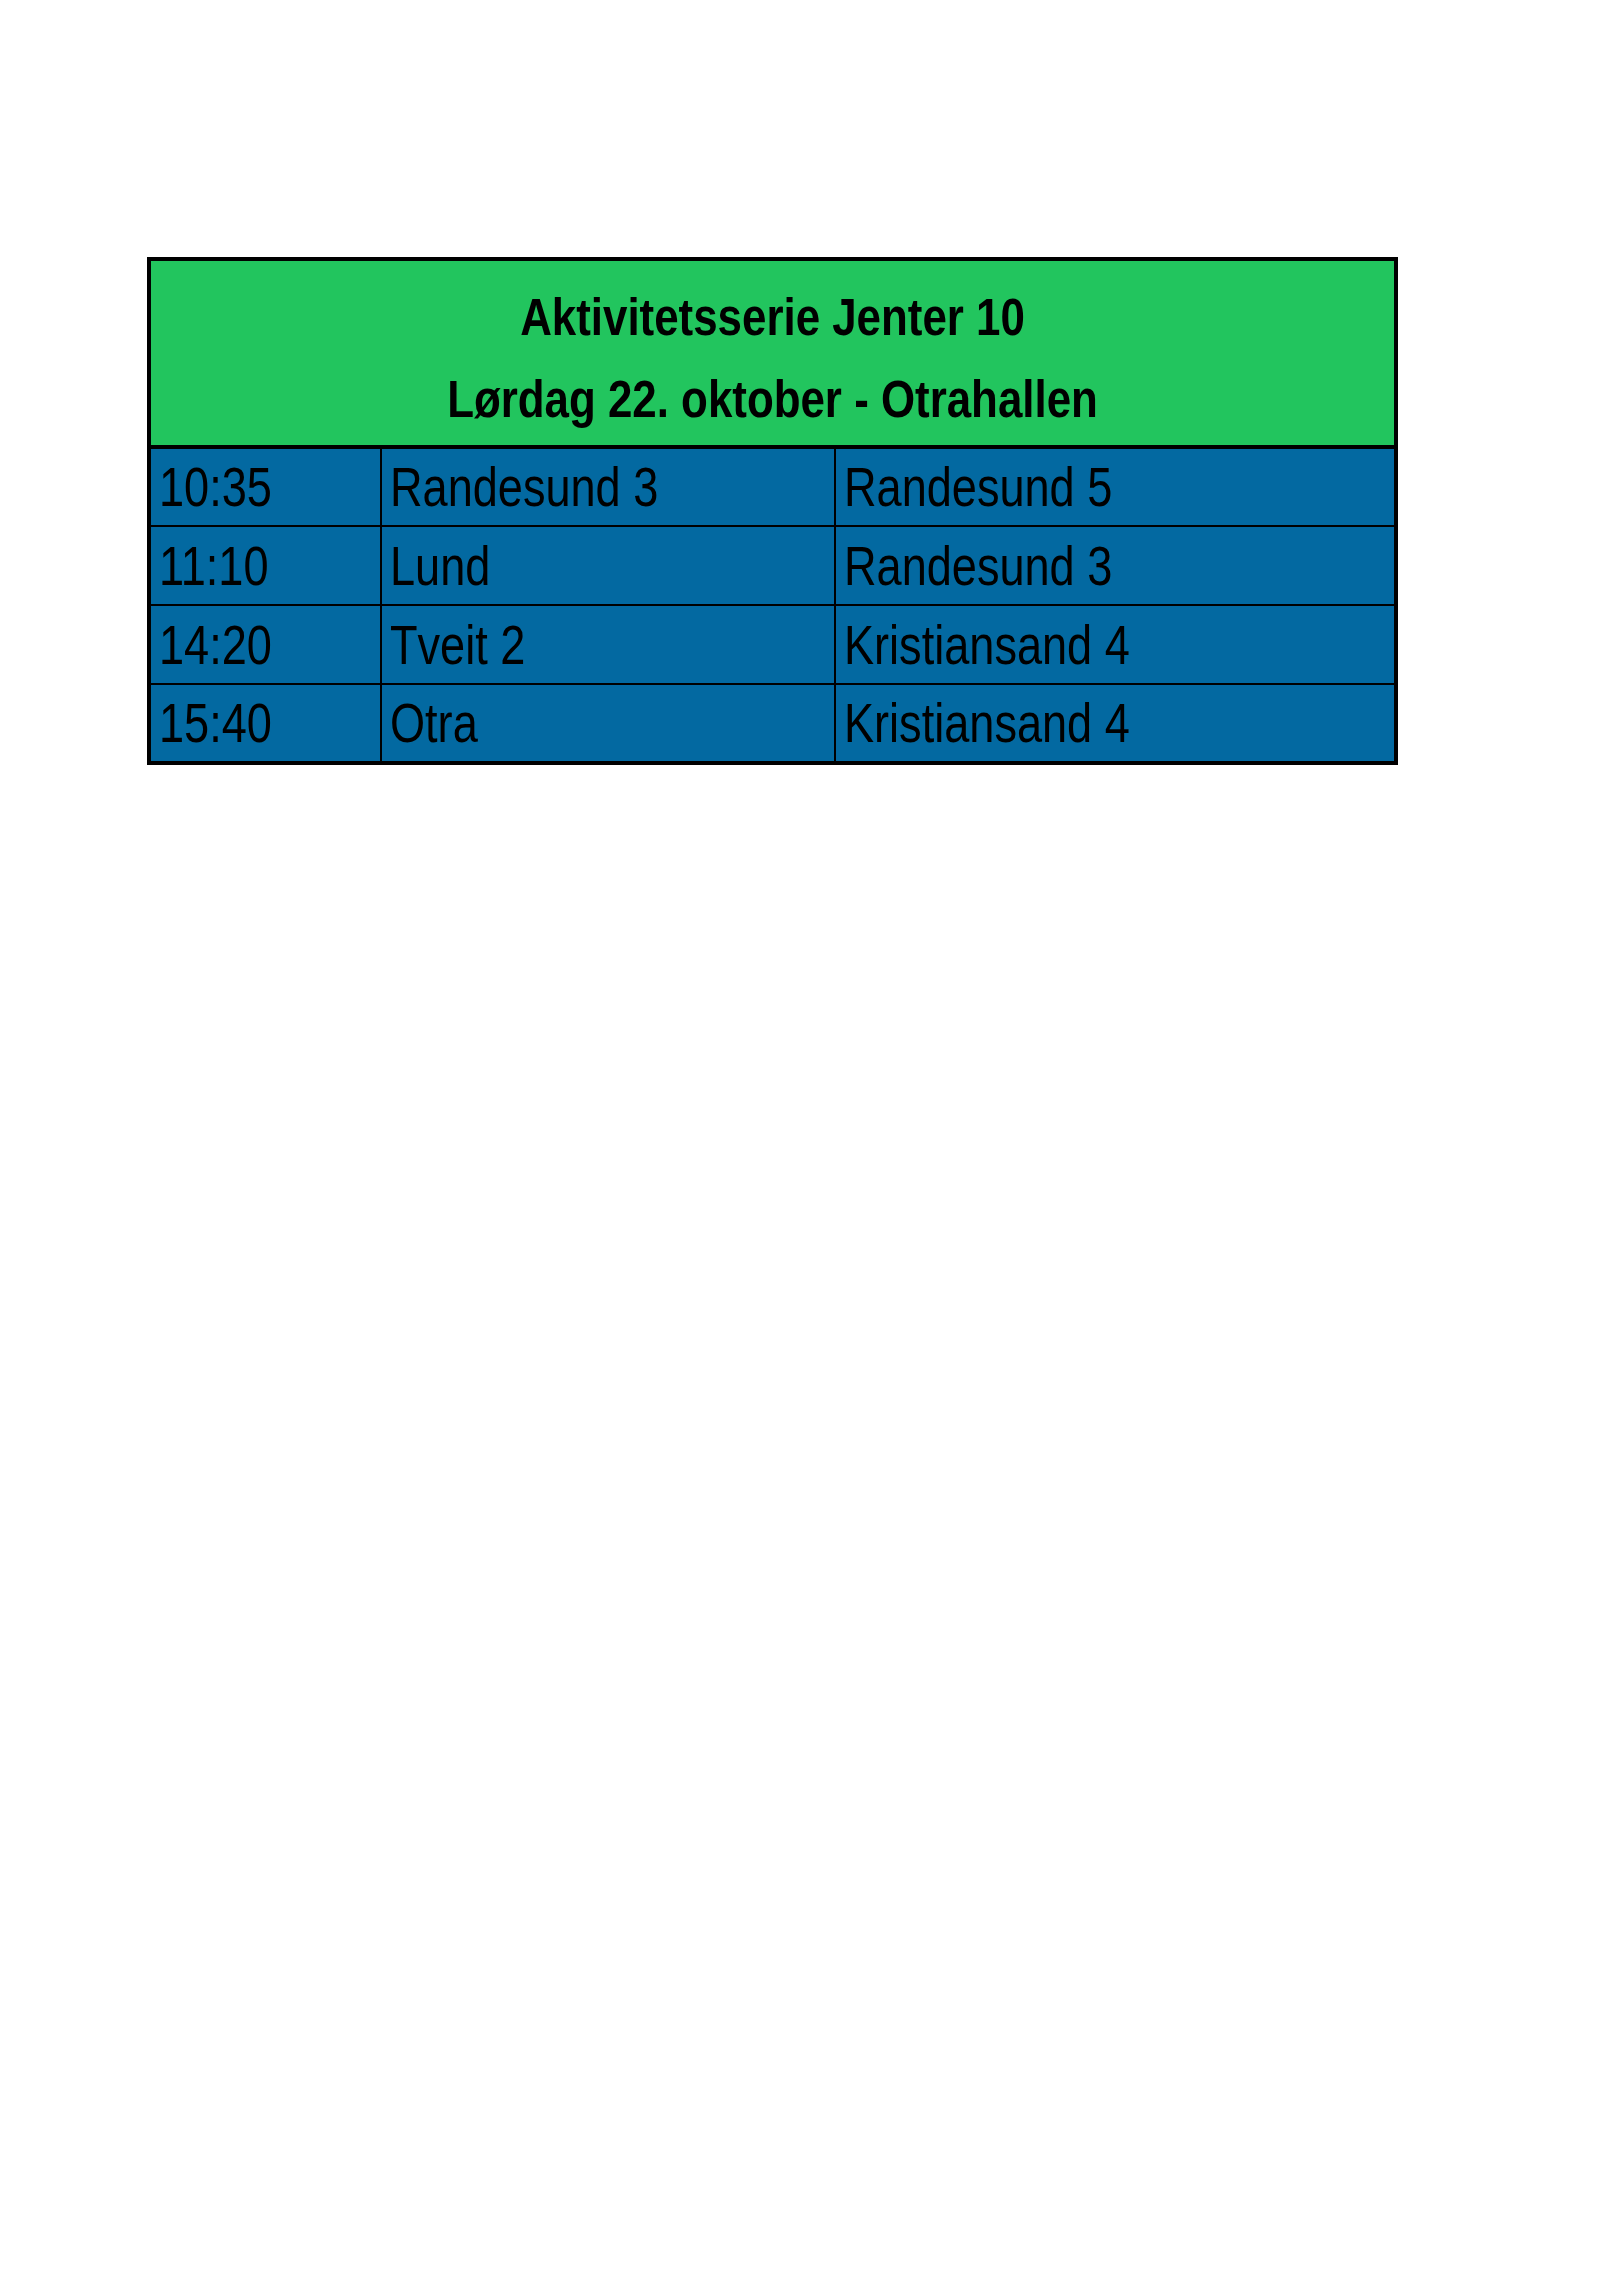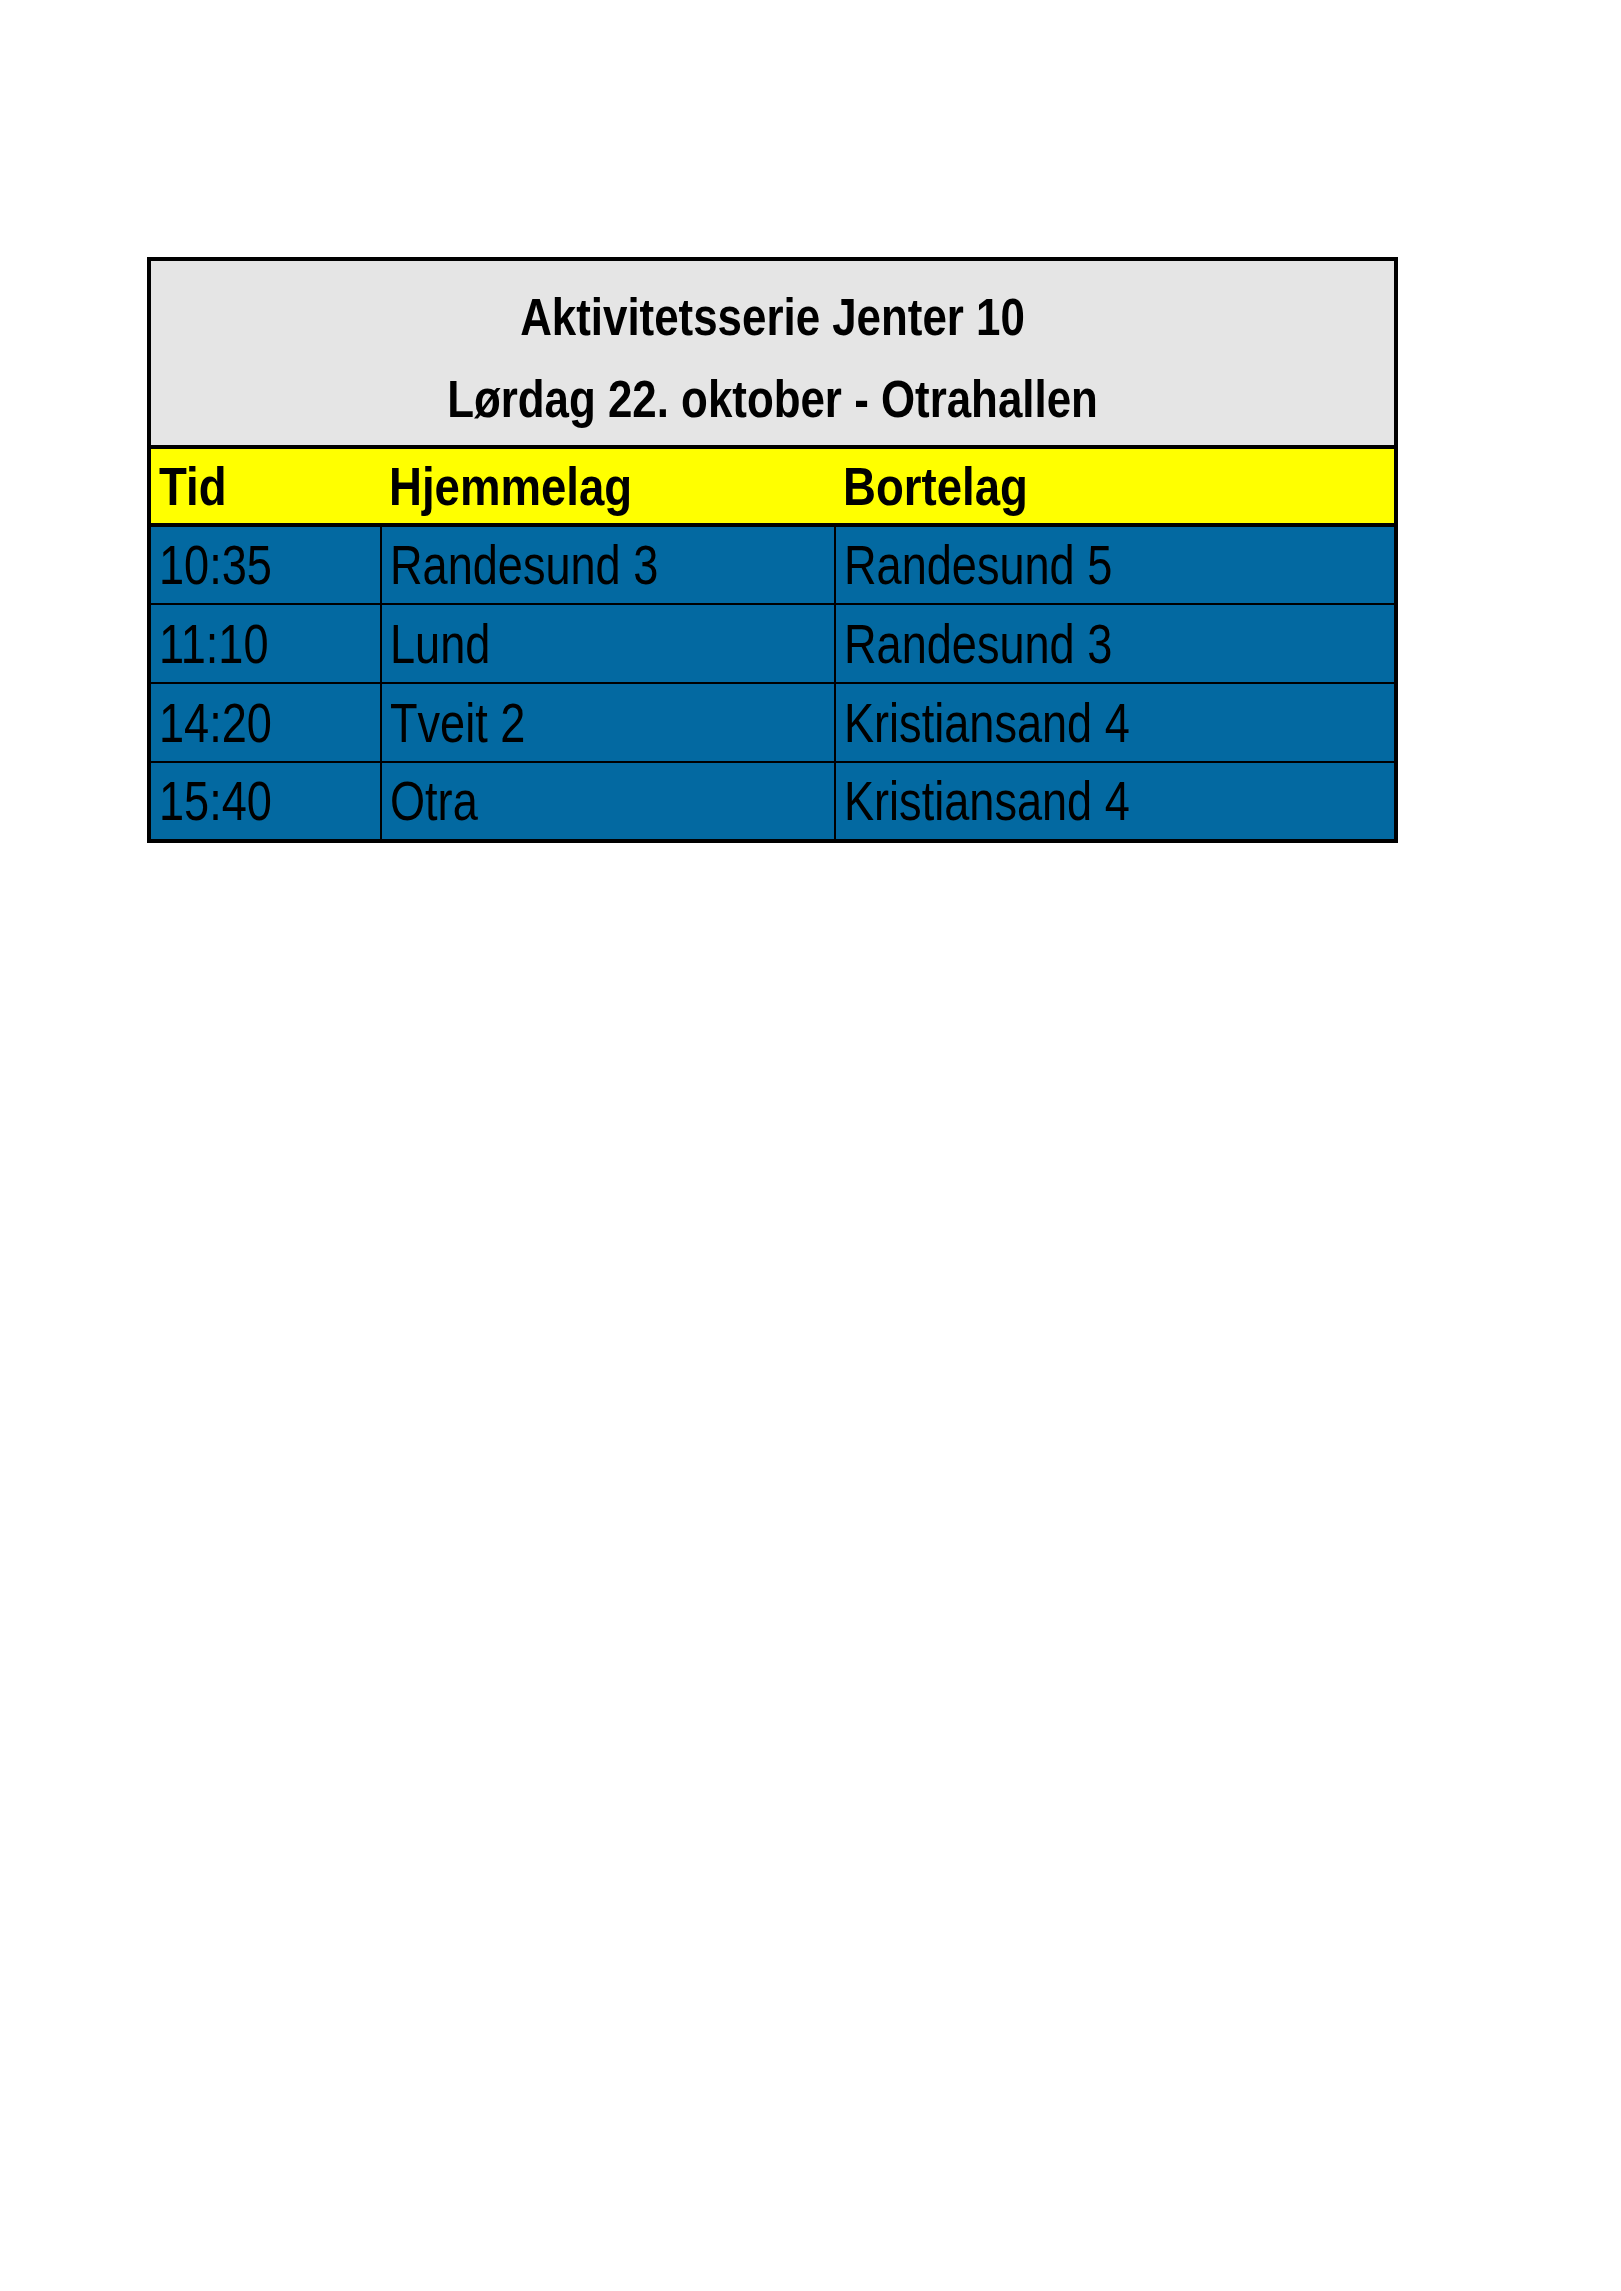--- a/index.html
+++ b/index.html
@@ -21,21 +21,21 @@
       top: 257px;
       width: 1247px;
       border-collapse: collapse;
       table-layout: fixed;
     }
     .sheet td {
       padding: 0;
       box-sizing: border-box;
     }
     .title-cell {
-      background: #e5e5e5;
+      background: #22c55e;
       height: 188px;
       text-align: center;
       vertical-align: middle;
       border: 4.9px solid #000;
       border-bottom: 4.9px solid #000;
     }
     .title-line {
       display: block;
       font-weight: bold;
       font-size: 51px;
@@ -97,25 +97,20 @@
   </colgroup>
   <tbody>
       <tr>
     <td class="title-cell" colspan="3">
       <div class="title-inner">
         <span class="title-line">Aktivitetsserie Jenter 10</span>
         <span class="title-line">Lørdag 22. oktober - Otrahallen</span>
       </div>
     </td>
   </tr>
-  <tr class="head-row">
-    <td><span>Tid</span></td>
-    <td><span>Hjemmelag</span></td>
-    <td><span>Bortelag</span></td>
-  </tr>
   <tr class="data-row">
     <td><span>10:35</span></td>
     <td><span>Randesund 3</span></td>
     <td><span>Randesund 5</span></td>
   </tr>
   <tr class="data-row">
     <td><span>11:10</span></td>
     <td><span>Lund</span></td>
     <td><span>Randesund 3</span></td>
   </tr>

